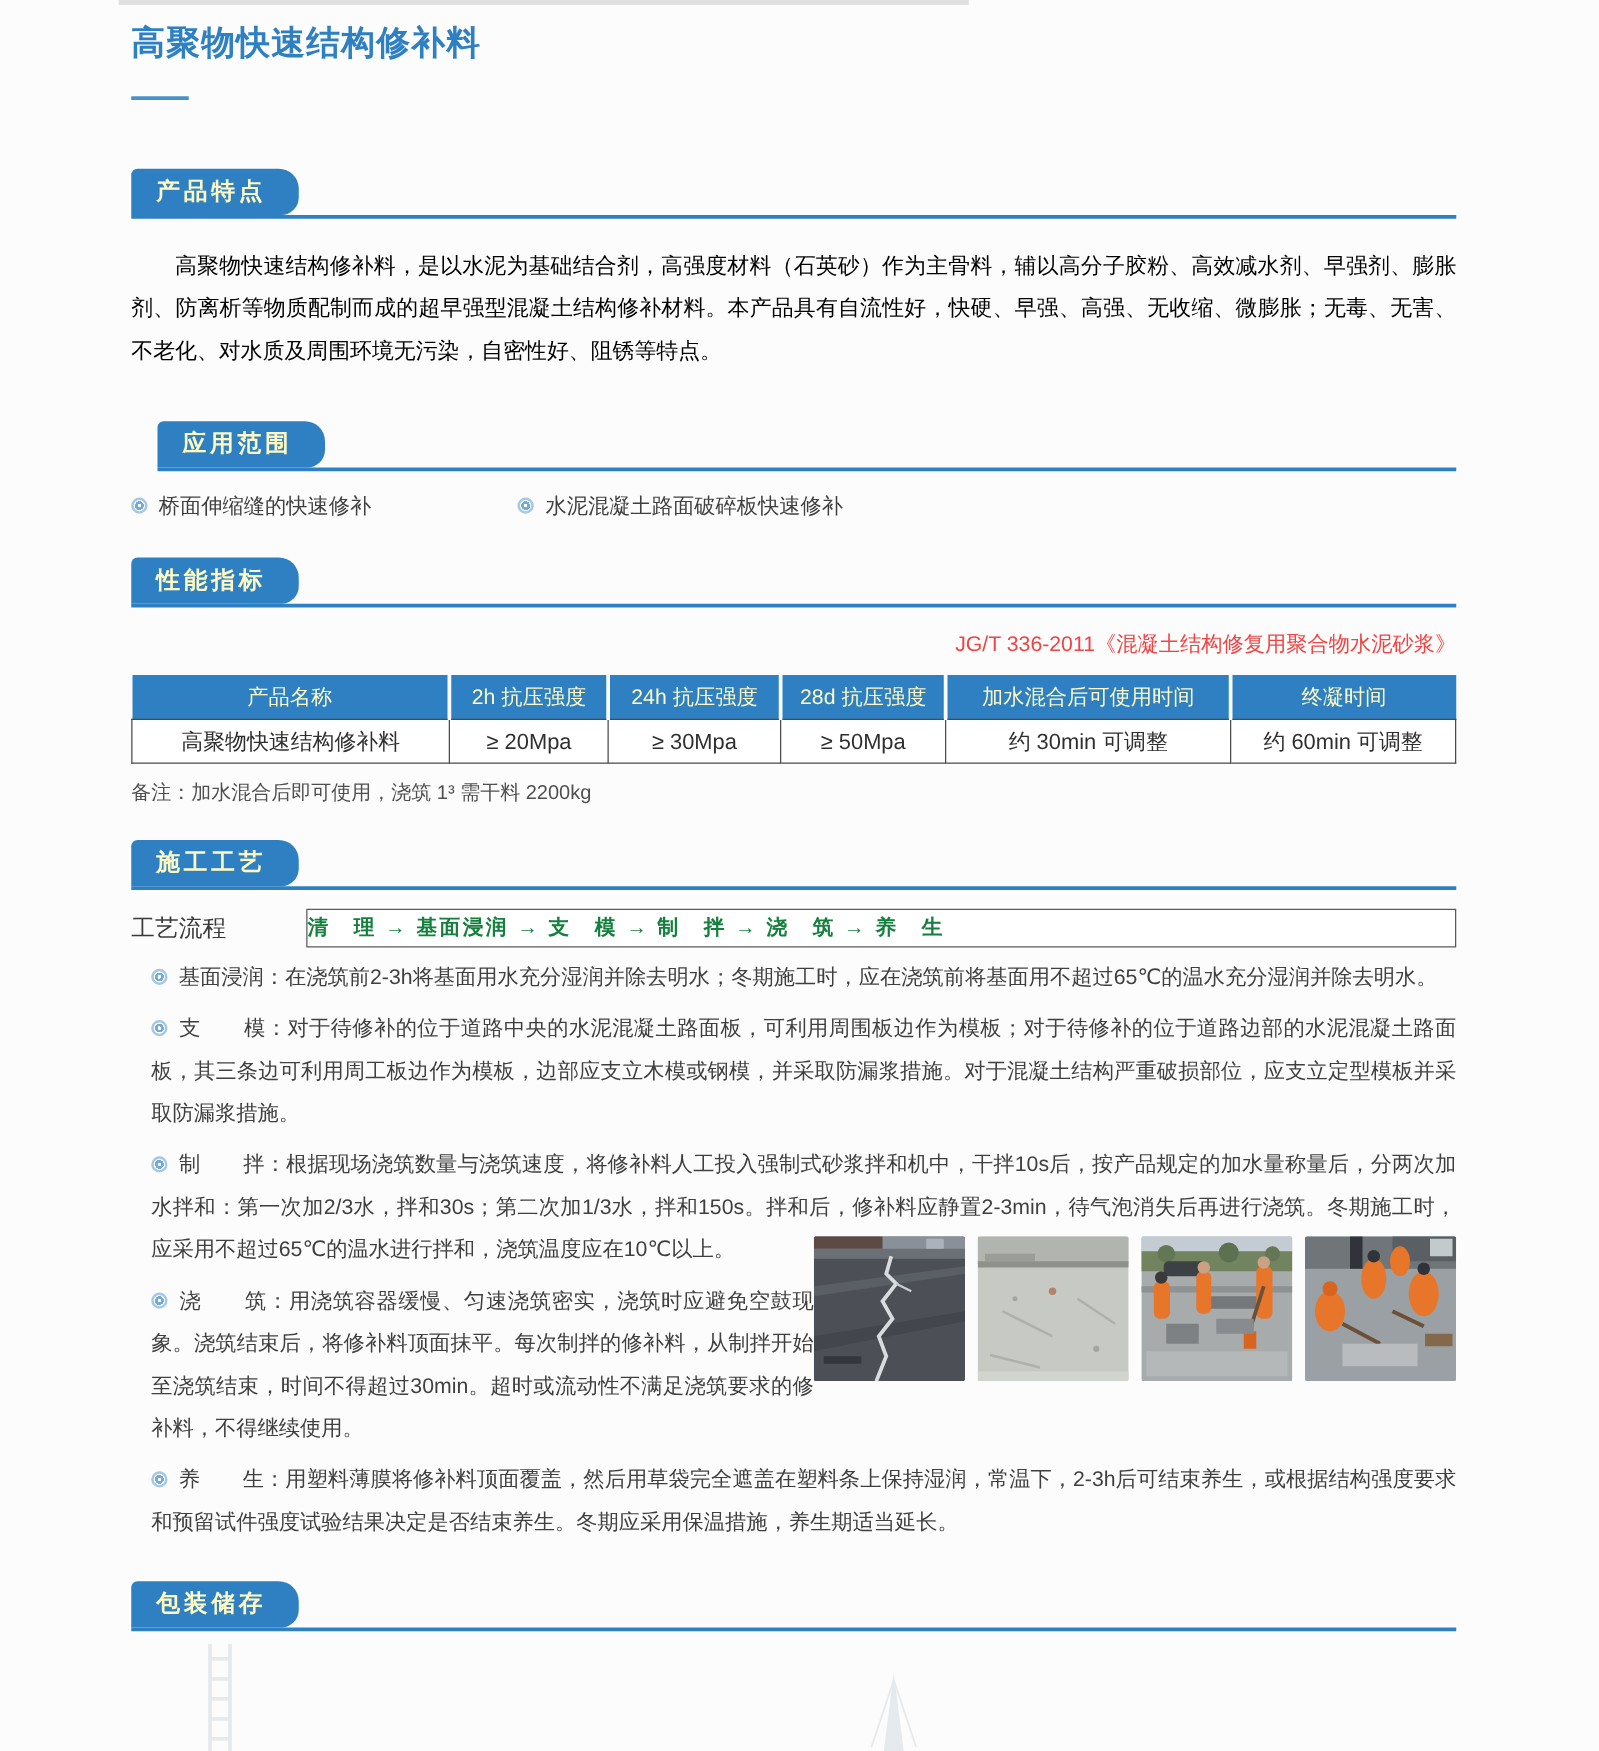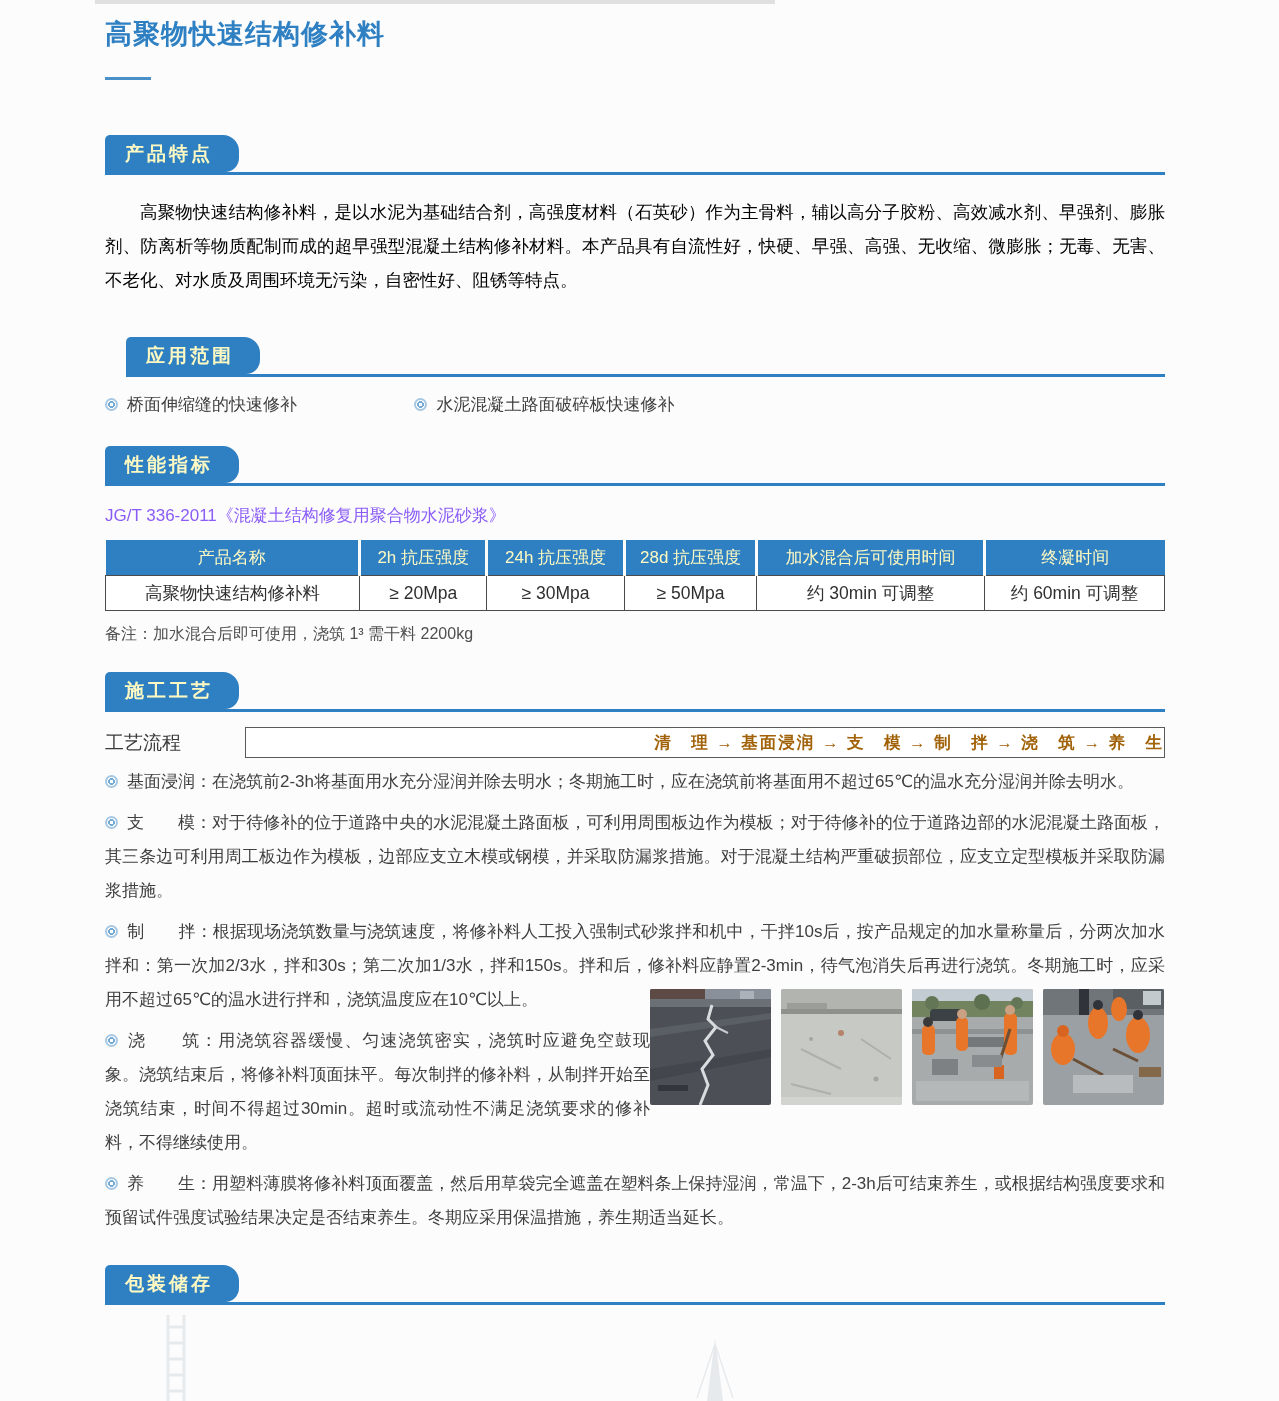--- a/index.html
+++ b/index.html
@@ -35,21 +35,21 @@
     border:2px solid #a6c8e4;box-sizing:border-box;
     background:radial-gradient(circle at 50% 50%, #ffffff 0 1.5px, #74abd6 1.5px 3.5px, #ffffff 3.5px);
     margin-right:9px;vertical-align:-1px;flex:0 0 auto;
   }
   .b-item{font-size:17px;color:#3f3f3f;}
 
   .app-row{margin-top:16px;}
   .app-item{display:inline-block;}
   .app-item.first{width:305px;}
 
-  .std-line{margin-top:18px;text-align:left;font-size:17px;color:#8b5cf6;}
+  .std-line{margin-top:18px;text-align:right;font-size:17px;color:#ef4444;}
 
   table.perf{
     width:100%;border-collapse:collapse;margin-top:13px;table-layout:fixed;
   }
   table.perf th{
     background:#2e80c2;color:#fef9c3;font-size:17px;font-weight:normal;
     padding:6px 2px;border-left:3px solid #fcfcfc;border-right:3px solid #fcfcfc;
   }
   table.perf th:first-child{border-left:none;}
   table.perf th:last-child{border-right:none;}
@@ -57,25 +57,25 @@
     background:#fff;border:1px solid #4a4a4a;font-size:17.5px;color:#2f2f2f;
     text-align:center;padding:5px 2px;
   }
   .c0{width:24%;} .c1{width:12%;} .c2{width:13%;} .c3{width:12.5%;} .c4{width:21.5%;} .c5{width:17%;}
   .table-note{margin-top:13px;font-size:16px;color:#4f4f4f;}
 
   .flow-row{display:flex;align-items:center;margin-top:15px;}
   .flow-label{flex:0 0 140px;font-size:19px;color:#3a3a3a;}
   .flow-box{
     flex:1;border:1px solid #5a5a5a;background:#fff;
-    text-align:right;font-size:16.5px;font-weight:600;color:#a16207;
+    text-align:left;font-size:16.5px;font-weight:600;color:#15803d;
     line-height:29px;letter-spacing:2px;
   }
 
-  .steps{margin-top:6px;}
+  .steps{margin-top:6px;margin-left:16px;}
   .step{margin:7px 0 0 0;font-size:17px;line-height:34px;text-align:justify;color:#3f3f3f;}
   .split-row{display:flex;align-items:flex-start;}
   .split-left{width:545px;}
   .split-left .step{text-align:justify;}
   .photo-strip{
     width:515px;margin-left:0;margin-top:-28px;
     display:flex;gap:10px;
   }
   .photo{width:121px;height:116px;border-radius:2px;overflow:hidden;flex:0 0 auto;}
   .photo svg{display:block;}

